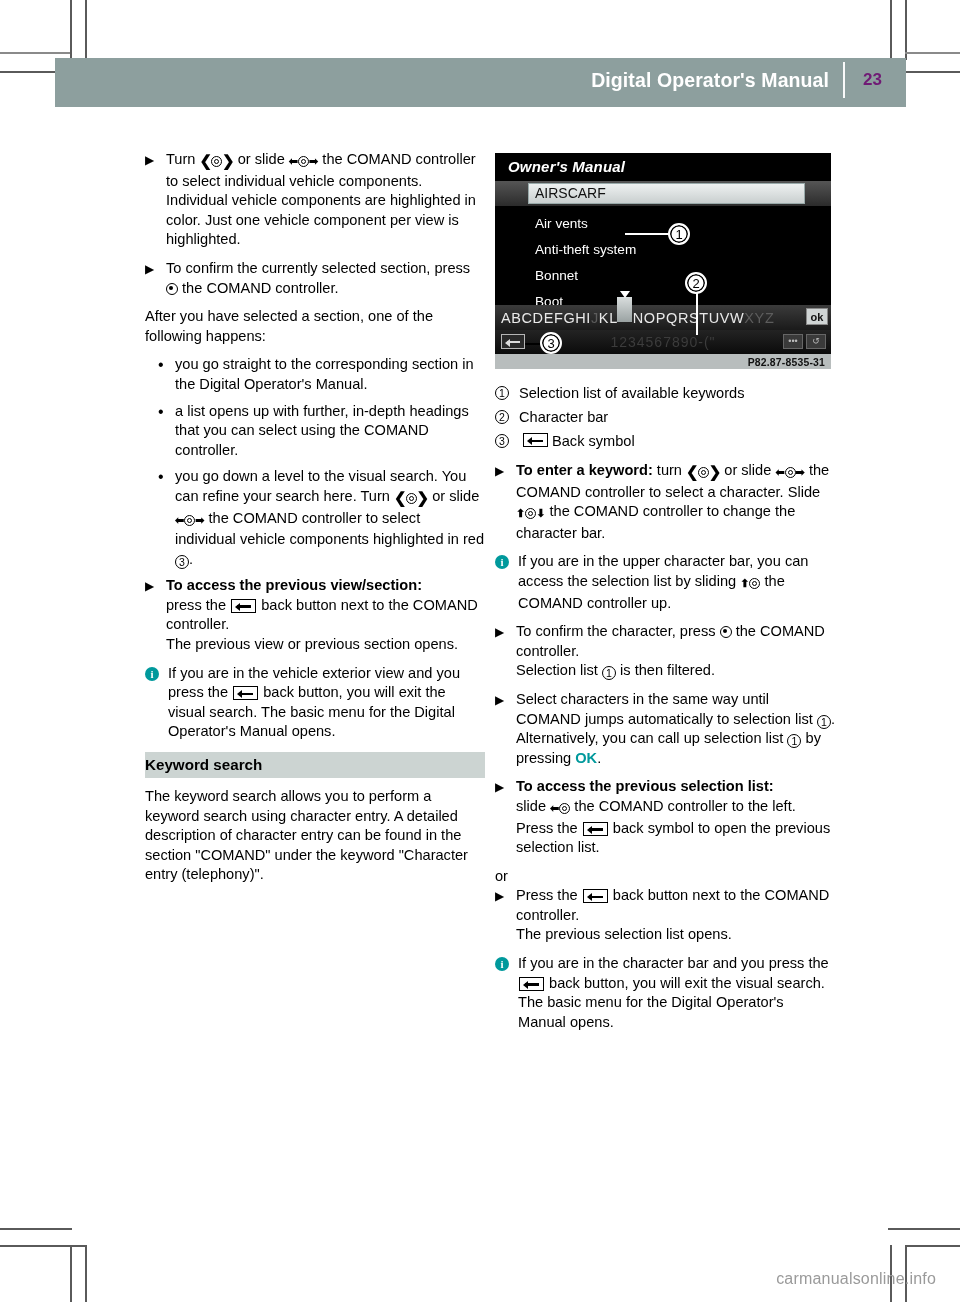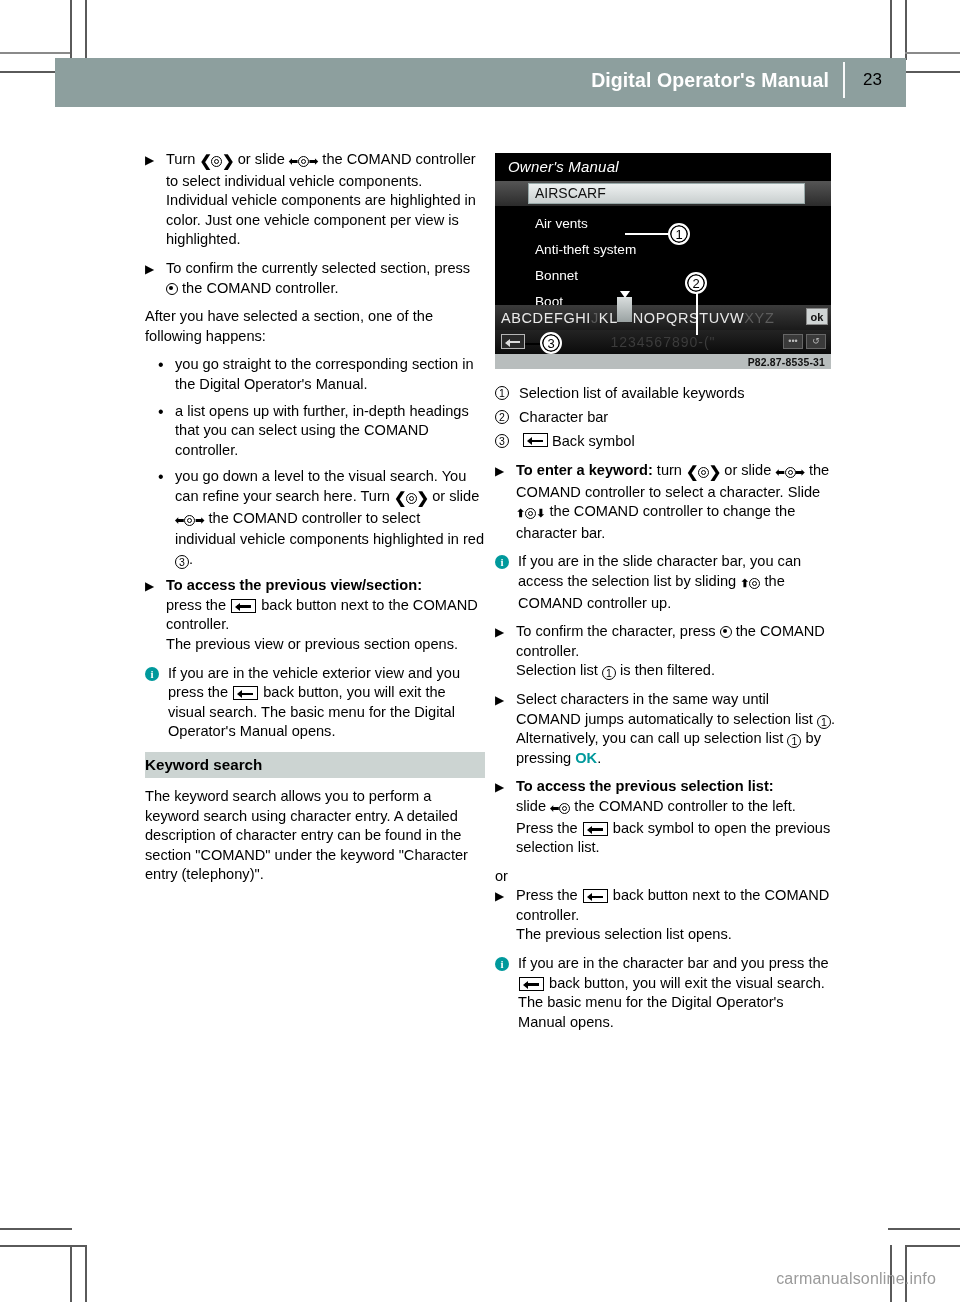--- a/index.html
+++ b/index.html
@@ -32,23 +32,23 @@
     font-size:19.5px;
     font-weight:bold;
     letter-spacing:.1px;
     padding-right:14px;
     white-space:nowrap;
   }
   .header-sep{
     width:2px; height:36px; background:#ffffff; opacity:.95;
   }
   .header-page{
-    color:#000000;
+    color:#701a75;
     font-size:17px;
-    font-weight:normal;
+    font-weight:bold;
     padding-left:18px;
     padding-right:24px;
   }
 
   
   .col{
     position:absolute;
     top:150px;
     width:340px;
     font-size:14.6px;
@@ -185,21 +185,21 @@
   .shot{
     position:absolute;
     left:495px; top:153px;
     width:336px; height:216px;
     background:#000;
     overflow:hidden;
   }
   .shot-title{
     position:absolute; left:0; top:0; width:100%; height:28px;
     background:#000;
-    color:#fff; font-style:italic; font-weight:normal;
+    color:#fff; font-style:italic; font-weight:bold;
     font-size:15px; line-height:28px; padding-left:13px;
     letter-spacing:.2px;
   }
   .shot-sel{
     position:absolute; left:0; top:28px; width:100%; height:25px;
     background:linear-gradient(#555,#2b2b2b);
   }
   .shot-sel-field{
     position:absolute; left:33px; right:26px; top:30px; height:21px;
     background:linear-gradient(#eef1f1,#c9cfcf);
@@ -468,21 +468,21 @@
     <span class="glyph"><span class="turn-l">❮</span><span class="ring"></span><span class="turn-r">❯</span></span>
     <span>or slide</span>
     <span class="glyph"><span class="arr">⬅</span><span class="ring"></span><span class="arr">➡</span></span>
     <span>the COMAND controller to select a character. Slide</span>
     <span class="glyph"><span class="arr">⬆</span><span class="ring"></span><span class="arr">⬇</span></span>
     <span>the COMAND controller to change the character bar.</span>
   </div>
 
   <div class="note">
     <span class="i-icon">i</span>
-    <span>If you are in the slide character bar, you can access the selection list by sliding</span>
+    <span>If you are in the upper character bar, you can access the selection list by sliding</span>
     <span class="glyph"><span class="arr">⬆</span><span class="ring"></span></span>
     <span>the COMAND controller up.</span>
   </div>
 
   <div class="step">
     <span class="marker">▶</span>
     <span>To confirm the character, press</span>
     <span class="press-ring"></span>
     <span>the COMAND controller.</span>
     <br>

